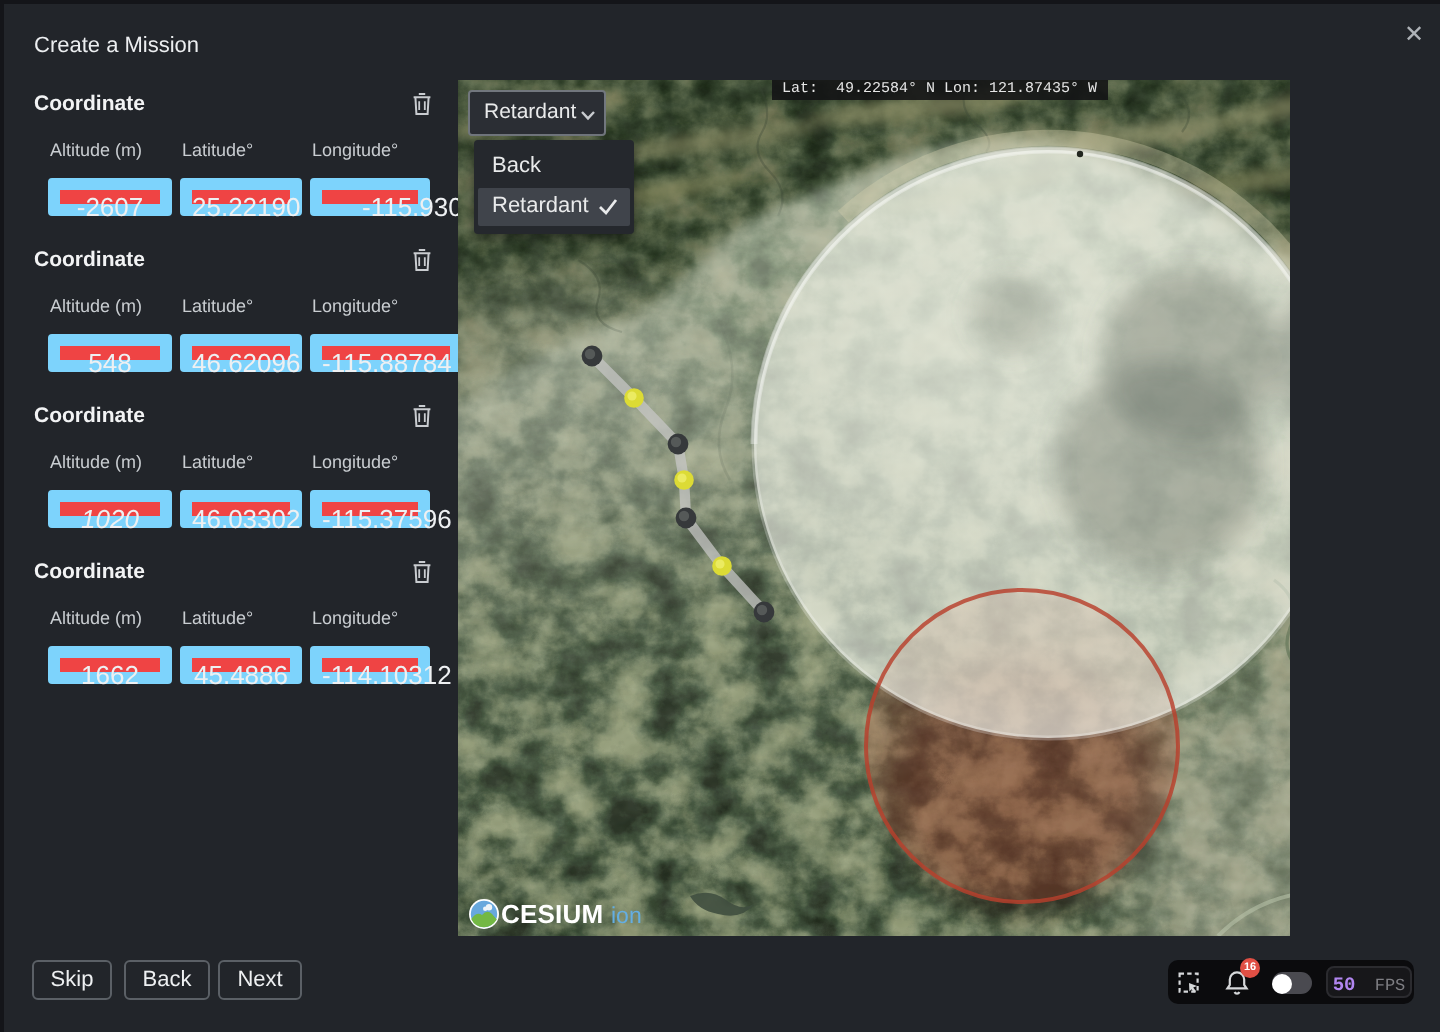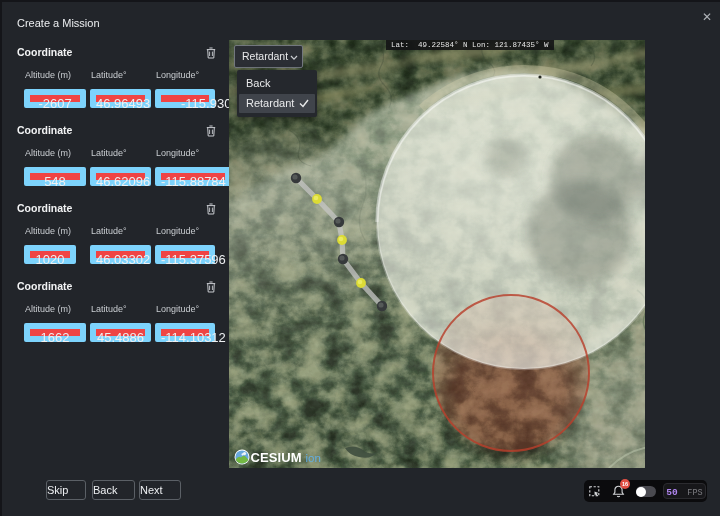--- a/index.html
+++ b/index.html
@@ -6,61 +6,61 @@
   body{width:720px;height:516px;background:#141519;font-family:"Liberation Sans",sans-serif;overflow:hidden;}
   #stage{position:relative;width:720px;height:516px;background:#141519;}
   #modal{position:absolute;left:2px;top:2px;width:718px;height:514px;background:#22252a;}
   .abs{position:absolute;}
   .h1{font-size:11px;line-height:13px;color:#eceef0;font-weight:400;}
   .sect{font-size:10.5px;line-height:12px;color:#f2f3f4;font-weight:700;}
   .lbl{font-size:9px;line-height:10px;color:#c9cdd1;}
   .inp{box-sizing:border-box;height:19px;border:6px solid #7dd3fc;background:#ef4444;border-radius:2px;
        color:#eef0f2;font-size:13px;text-align:center;line-height:17px;}
   .btn{box-sizing:border-box;height:20px;border:1px solid #5b6066;background:#22252a;border-radius:3px;
-       color:#eef0f2;font-size:11px;text-align:left;line-height:18px;margin-left:30px;}
+       color:#eef0f2;font-size:11px;text-align:center;line-height:18px;}
   .mono{font-family:"Liberation Mono",monospace;}
 </style>
 </head>
 <body>
 <div id="stage">
 <div id="modal"></div>
 
 <div class="abs h1" style="left:17px;top:17px;">Create a Mission</div>
 <div class="abs" style="left:702px;top:11px;color:#aeb2b7;font-size:12px;line-height:12px;">✕</div>
 <div class="abs sect" style="left:17px;top:46px;">Coordinate</div>
 <div class="abs" style="left:206px;top:45px;"><svg width="10" height="12" viewBox="0 0 10 12">
         <path d="M3.4 1 h3.2 M0.8 2.6 h8.4 M1.7 2.6 l0.5 8.4 h5.6 l0.5-8.4" fill="none" stroke="#c9ccd0" stroke-width="1"></path>
         <path d="M3.6 4.6 v4.4 M6.4 4.6 v4.4" stroke="#c9ccd0" stroke-width="0.9" fill="none"></path>
       </svg></div>
 <div class="abs lbl" style="left:25px;top:70px;">Altitude (m)</div>
 <div class="abs lbl" style="left:91px;top:70px;">Latitude°</div>
 <div class="abs lbl" style="left:156px;top:70px;">Longitude°</div>
 <div class="abs inp" style="left:24px;top:89px;width:62px;">-2607</div>
-<div class="abs inp" style="left:90px;top:89px;width:61px;">46.96493</div>
+<div class="abs inp" style="left:90px;top:89px;width:61px;">25.22190</div>
 <div class="abs inp" style="left:155px;top:89px;width:60px;padding-left:20px;">-115.93081</div>
 <div class="abs sect" style="left:17px;top:124px;">Coordinate</div>
 <div class="abs" style="left:206px;top:123px;"><svg width="10" height="12" viewBox="0 0 10 12">
         <path d="M3.4 1 h3.2 M0.8 2.6 h8.4 M1.7 2.6 l0.5 8.4 h5.6 l0.5-8.4" fill="none" stroke="#c9ccd0" stroke-width="1"></path>
         <path d="M3.6 4.6 v4.4 M6.4 4.6 v4.4" stroke="#c9ccd0" stroke-width="0.9" fill="none"></path>
       </svg></div>
 <div class="abs lbl" style="left:25px;top:148px;">Altitude (m)</div>
 <div class="abs lbl" style="left:91px;top:148px;">Latitude°</div>
 <div class="abs lbl" style="left:156px;top:148px;">Longitude°</div>
 <div class="abs inp" style="left:24px;top:167px;width:62px;">548</div>
 <div class="abs inp" style="left:90px;top:167px;width:61px;">46.62096</div>
 <div class="abs inp" style="left:155px;top:167px;width:76px;">-115.88784</div>
 <div class="abs sect" style="left:17px;top:202px;">Coordinate</div>
 <div class="abs" style="left:206px;top:201px;"><svg width="10" height="12" viewBox="0 0 10 12">
         <path d="M3.4 1 h3.2 M0.8 2.6 h8.4 M1.7 2.6 l0.5 8.4 h5.6 l0.5-8.4" fill="none" stroke="#c9ccd0" stroke-width="1"></path>
         <path d="M3.6 4.6 v4.4 M6.4 4.6 v4.4" stroke="#c9ccd0" stroke-width="0.9" fill="none"></path>
       </svg></div>
 <div class="abs lbl" style="left:25px;top:226px;">Altitude (m)</div>
 <div class="abs lbl" style="left:91px;top:226px;">Latitude°</div>
 <div class="abs lbl" style="left:156px;top:226px;">Longitude°</div>
-<div class="abs inp" style="left:24px;top:245px;width:52px;">1020</div>
+<div class="abs inp" style="left:24px;top:245px;width:62px;font-style:italic;">1020</div>
 <div class="abs inp" style="left:90px;top:245px;width:61px;">46.03302</div>
 <div class="abs inp" style="left:155px;top:245px;width:60px;">-115.37596</div>
 <div class="abs sect" style="left:17px;top:280px;">Coordinate</div>
 <div class="abs" style="left:206px;top:279px;"><svg width="10" height="12" viewBox="0 0 10 12">
         <path d="M3.4 1 h3.2 M0.8 2.6 h8.4 M1.7 2.6 l0.5 8.4 h5.6 l0.5-8.4" fill="none" stroke="#c9ccd0" stroke-width="1"></path>
         <path d="M3.6 4.6 v4.4 M6.4 4.6 v4.4" stroke="#c9ccd0" stroke-width="0.9" fill="none"></path>
       </svg></div>
 <div class="abs lbl" style="left:25px;top:304px;">Altitude (m)</div>
 <div class="abs lbl" style="left:91px;top:304px;">Latitude°</div>
 <div class="abs lbl" style="left:156px;top:304px;">Longitude°</div>

